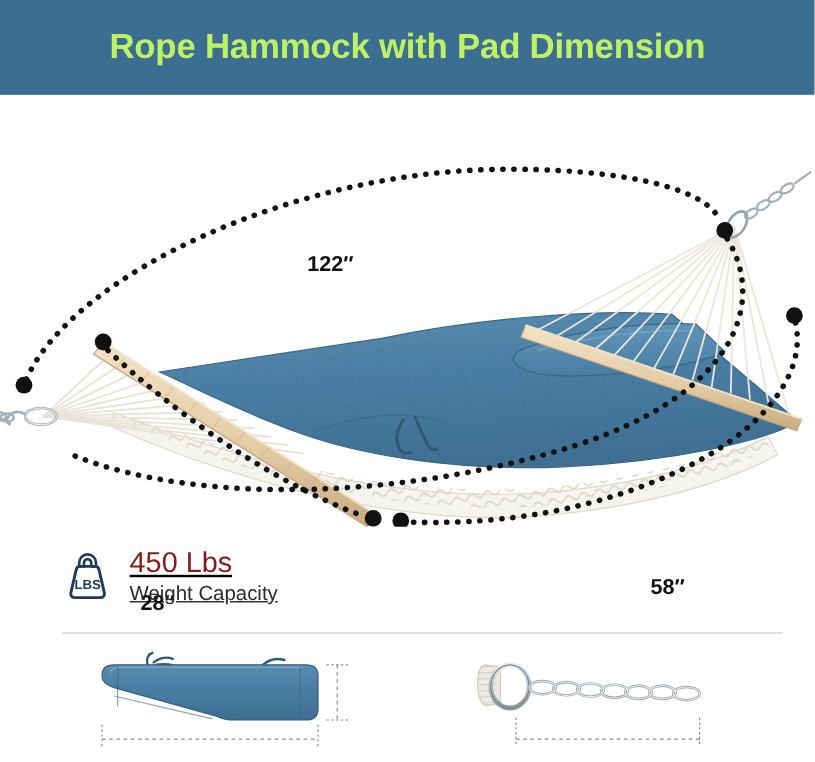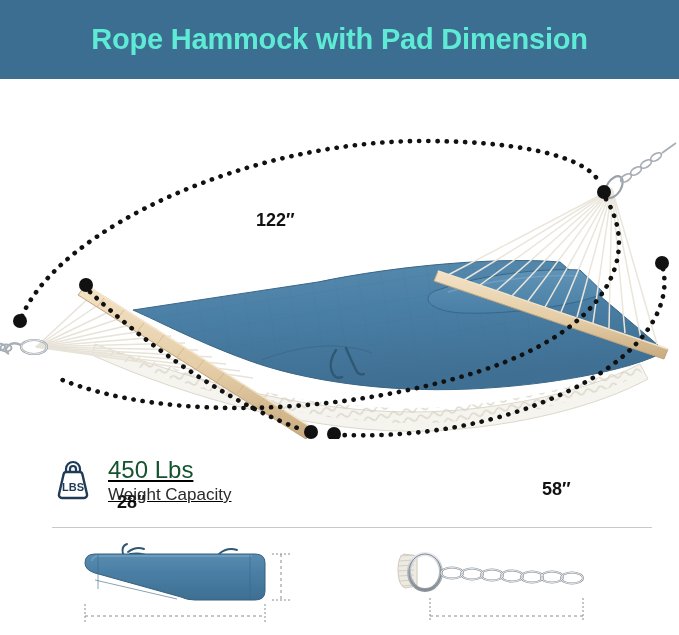--- a/index.html
+++ b/index.html
@@ -13,21 +13,21 @@
   }
   #page{position:relative;width:679px;height:635px;background:#fff;overflow:hidden;}
 
   
   .header-band{
     position:absolute;left:0;top:0;width:679px;height:79px;
     background:#3c6e92;
     display:flex;align-items:center;justify-content:center;
   }
   .header-title{
-    color:#5eead4;
+    color:#bef264;
     font-size:29px;
     font-weight:bold;
     letter-spacing:-0.2px;
     font-family:"Liberation Sans", sans-serif;
     white-space:nowrap;
   }
 
   
   .stage{position:absolute;left:0;top:79px;width:679px;height:360px;padding-left:29px;}
   .stage svg{position:absolute;left:0;top:0;}
@@ -45,21 +45,21 @@
   #lbl-52{left:117px;top:413px;}
   #lbl-76{left:542px;top:400px;}
 
   
   .weight-row{
     position:absolute;left:52px;top:458px;
     display:flex;align-items:flex-start;gap:14px;text-decoration:underline;
   }
   .weight-text{display:flex;flex-direction:column;line-height:1;}
   .weight-value{
-    font-size:24px;color:#14532d;font-weight:normal;
+    font-size:24px;color:#7f1d1d;font-weight:normal;
     font-family:"Liberation Sans", sans-serif;letter-spacing:0px;
   }
   .weight-caption{
     font-size:17px;color:#2a2a2a;margin-top:4px;
     font-family:"Liberation Sans", sans-serif;
   }
 
   .divider{
     position:absolute;left:52px;top:527px;width:600px;height:1px;
     background:#c9c9c9;

